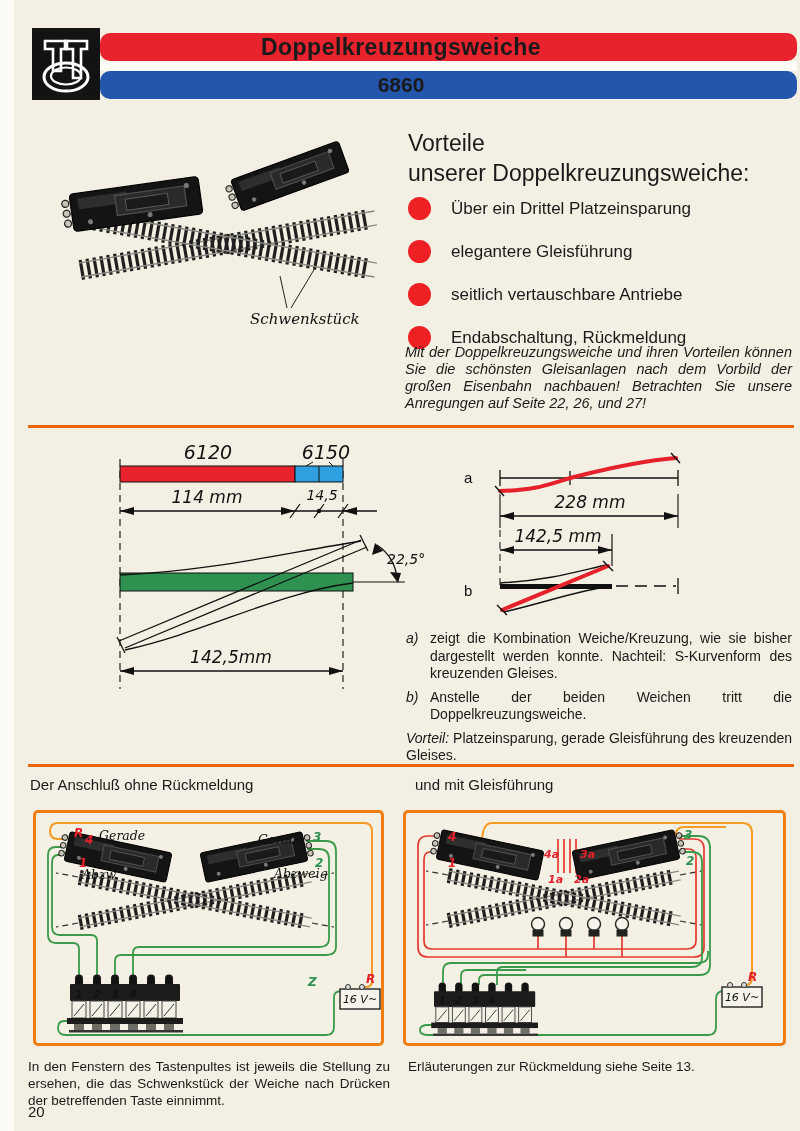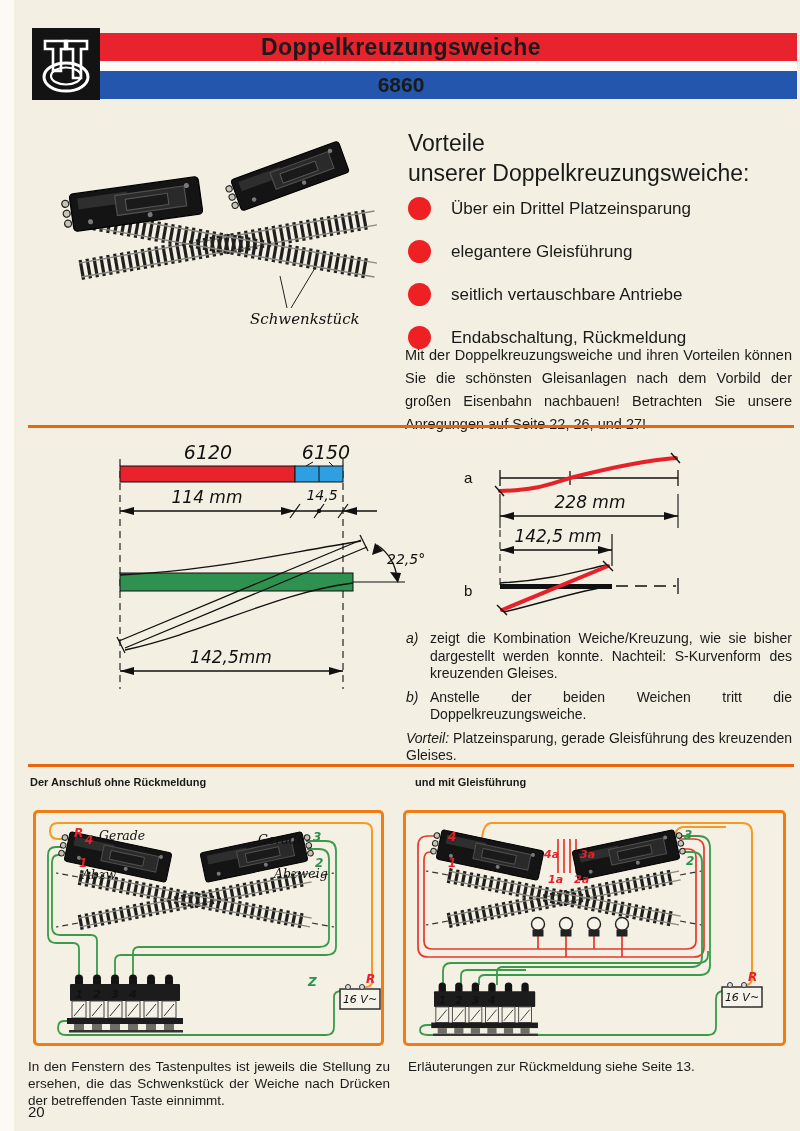--- a/index.html
+++ b/index.html
@@ -2,43 +2,43 @@
 <html><head>
 <meta charset="utf-8">
 <style>
   html,body{margin:0;padding:0;background:#d8d4c8;}
   #page{position:relative;width:800px;height:1131px;background:#f3efe2;
         font-family:"Liberation Sans",sans-serif;color:#1a1a1a;overflow:hidden;}
   #page::before{content:"";position:absolute;left:0;top:0;width:14px;height:100%;
         background:#fbfaf4;}
   .abs{position:absolute;}
   
-  .bar{display:flex;align-items:center;justify-content:center;font-weight:bold;}
+  .bar{display:flex;align-items:center;justify-content:center;font-weight:bold;border-radius:10px;}
   .bar-red{background:#e8232e;}
   .bar-blue{background:#2356ac;}
   .bar-gap{background:#fdfcf7;}
   .bar-title{font-size:23px;letter-spacing:.5px;padding-right:95px;}
   .bar-code{font-size:21px;padding-right:95px;}
   
   .h1{font-size:23px;font-weight:normal;line-height:30px;}
   .bullets{display:flex;flex-direction:column;gap:20px;}
   .bullet{display:flex;align-items:center;height:23px;}
   .bullet .dot{width:23px;height:23px;border-radius:50%;background:#ee2024;flex:0 0 auto;}
   .bullet .btxt{font-size:17px;margin-left:20px;}
-  .para{font-size:14.5px;line-height:23px;text-align:justify;}
+  .para{font-size:14.5px;line-height:17px;text-align:justify;font-style:italic;}
   .rule{background:#ea650d;height:3px;}
   
   .cap{font-size:14px;line-height:17.5px;text-align:justify;}
   .cap p{margin:0;}
   .ablist .item{display:flex;font-size:14px;line-height:17.5px;margin-bottom:6px;}
   .ablist .lbl{flex:0 0 24px;font-style:italic;}
   .ablist .txt{text-align:justify;}
   .advgroup{font-size:14px;line-height:17.5px;text-align:justify;}
   .advgroup i{font-style:italic;}
-  .h2{font-size:11px;font-weight:bold;}
+  .h2{font-size:15px;font-weight:normal;}
   .wirebox{border:3px solid #ef7d12;border-radius:5px;background:#f4f0e3;}
   .capsmall{font-size:13.5px;line-height:17px;text-align:justify;}
   .pagenum{font-size:15px;}
   
   text{fill:#111;}
   .trk{font:italic 19px "DejaVu Sans",sans-serif;}
   .dim{font:italic 17px "DejaVu Sans",sans-serif;}
   .dim-s{font:italic 14px "DejaVu Sans",sans-serif;}
   .ablab{font:15px "Liberation Sans",sans-serif;}
   .script{font:italic 15px "DejaVu Serif",serif;}

